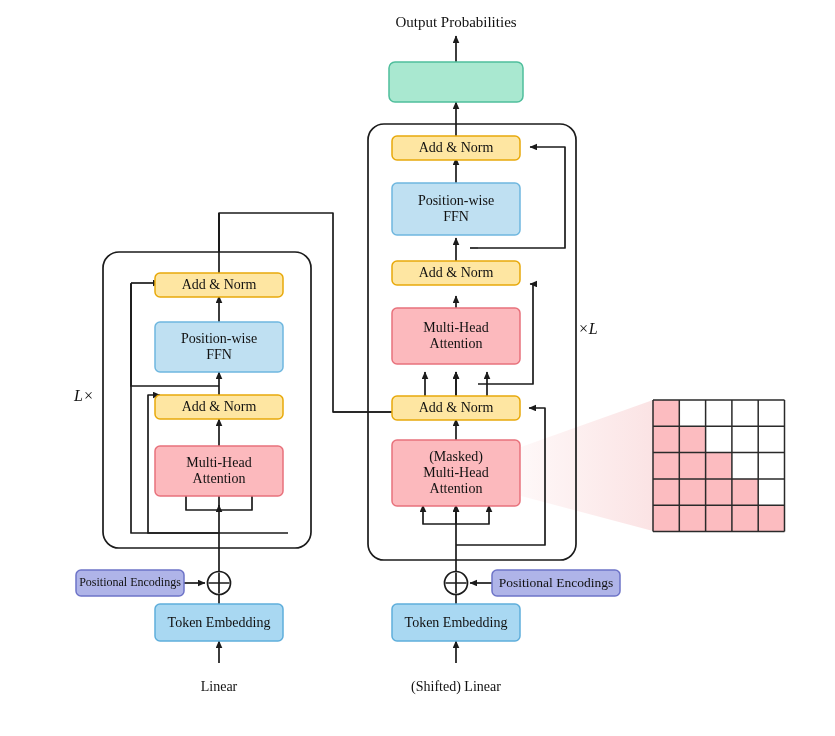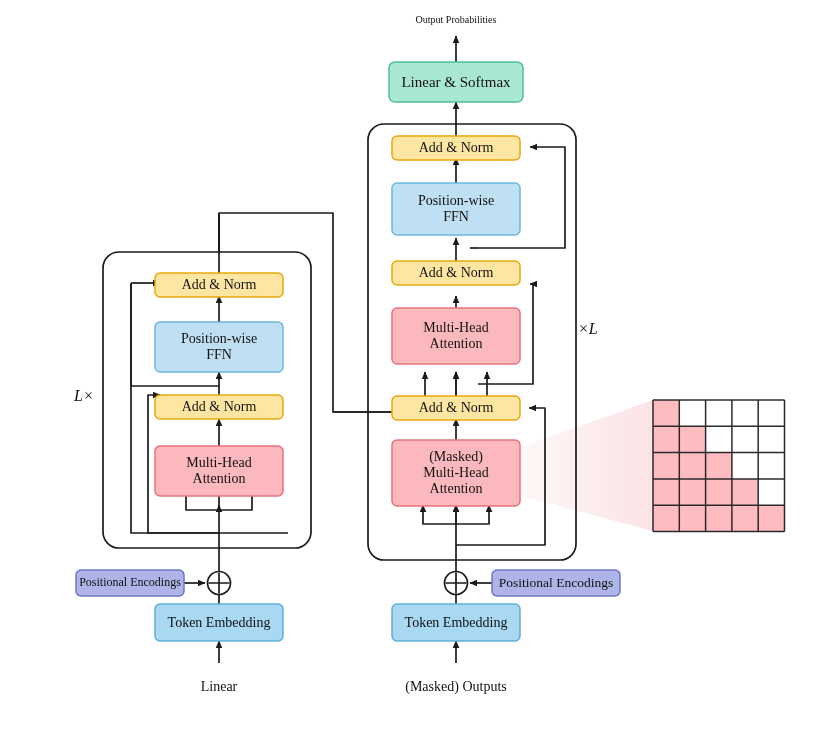--- a/index.html
+++ b/index.html
@@ -185,37 +185,36 @@
           <line x1="0" y1="0" x2="131.5" y2="0"></line>
           <line x1="0" y1="26.3" x2="131.5" y2="26.3"></line>
           <line x1="0" y1="52.6" x2="131.5" y2="52.6"></line>
           <line x1="0" y1="78.9" x2="131.5" y2="78.9"></line>
           <line x1="0" y1="105.2" x2="131.5" y2="105.2"></line>
           <line x1="0" y1="131.5" x2="131.5" y2="131.5"></line>
         </g>
     </g>
   </svg>
 
-  <div class="plain" style="left:336px;top:14px;width:240px;font-size:10px;">Output Probabilities</div>
-
-  <div class="nodetext" style="left:389px;top:62px;width:134px;height:40px;font-size:15px;">Linear &amp; Softmax</div>
+  <div class="plain" style="left:336px;top:14px;width:240px;font-size:15px;">Output Probabilities</div>
+
 
   <div class="nodetext" style="left:392px;top:136px;width:128px;height:24px;font-size:14px;">Add &amp; Norm</div>
   <div class="nodetext" style="left:392px;top:183px;width:128px;height:52px;font-size:14px;">Position-wise
 FFN</div>
   <div class="nodetext" style="left:392px;top:261px;width:128px;height:24px;font-size:14px;">Add &amp; Norm</div>
   <div class="nodetext" style="left:392px;top:308px;width:128px;height:56px;font-size:14px;">Multi-Head
 Attention</div>
   <div class="nodetext" style="left:392px;top:396px;width:128px;height:24px;font-size:14px;">Add &amp; Norm</div>
   <div class="nodetext" style="left:392px;top:440px;width:128px;height:66px;font-size:14px;text-align:center;">(Masked)
 Multi-Head
 Attention</div>
   <div class="nodetext" style="left:492px;top:570px;width:128px;height:26px;font-size:13.5px;">Positional Encodings</div>
   <div class="nodetext" style="left:392px;top:604px;width:128px;height:37px;font-size:14px;">Token Embedding</div>
-  <div class="plain" style="left:376px;top:679px;width:160px;font-size:14px;">(Masked) Outputs</div>
+  <div class="plain" style="left:376px;top:679px;width:160px;font-size:14px;">(Shifted) Linear</div>
   <div class="plain ital" style="left:578px;top:320px;width:34px;font-size:16px;text-align:left;">×L</div>
 
   <div class="nodetext" style="left:155px;top:273px;width:128px;height:24px;font-size:14px;">Add &amp; Norm</div>
   <div class="nodetext" style="left:155px;top:322px;width:128px;height:50px;font-size:14px;">Position-wise
 FFN</div>
   <div class="nodetext" style="left:155px;top:395px;width:128px;height:24px;font-size:14px;">Add &amp; Norm</div>
   <div class="nodetext" style="left:155px;top:446px;width:128px;height:50px;font-size:14px;">Multi-Head
 Attention</div>
   <div class="nodetext" style="left:76px;top:570px;width:108px;height:26px;font-size:12px;">Positional Encodings</div>
   <div class="nodetext" style="left:155px;top:604px;width:128px;height:37px;font-size:14px;">Token Embedding</div>

